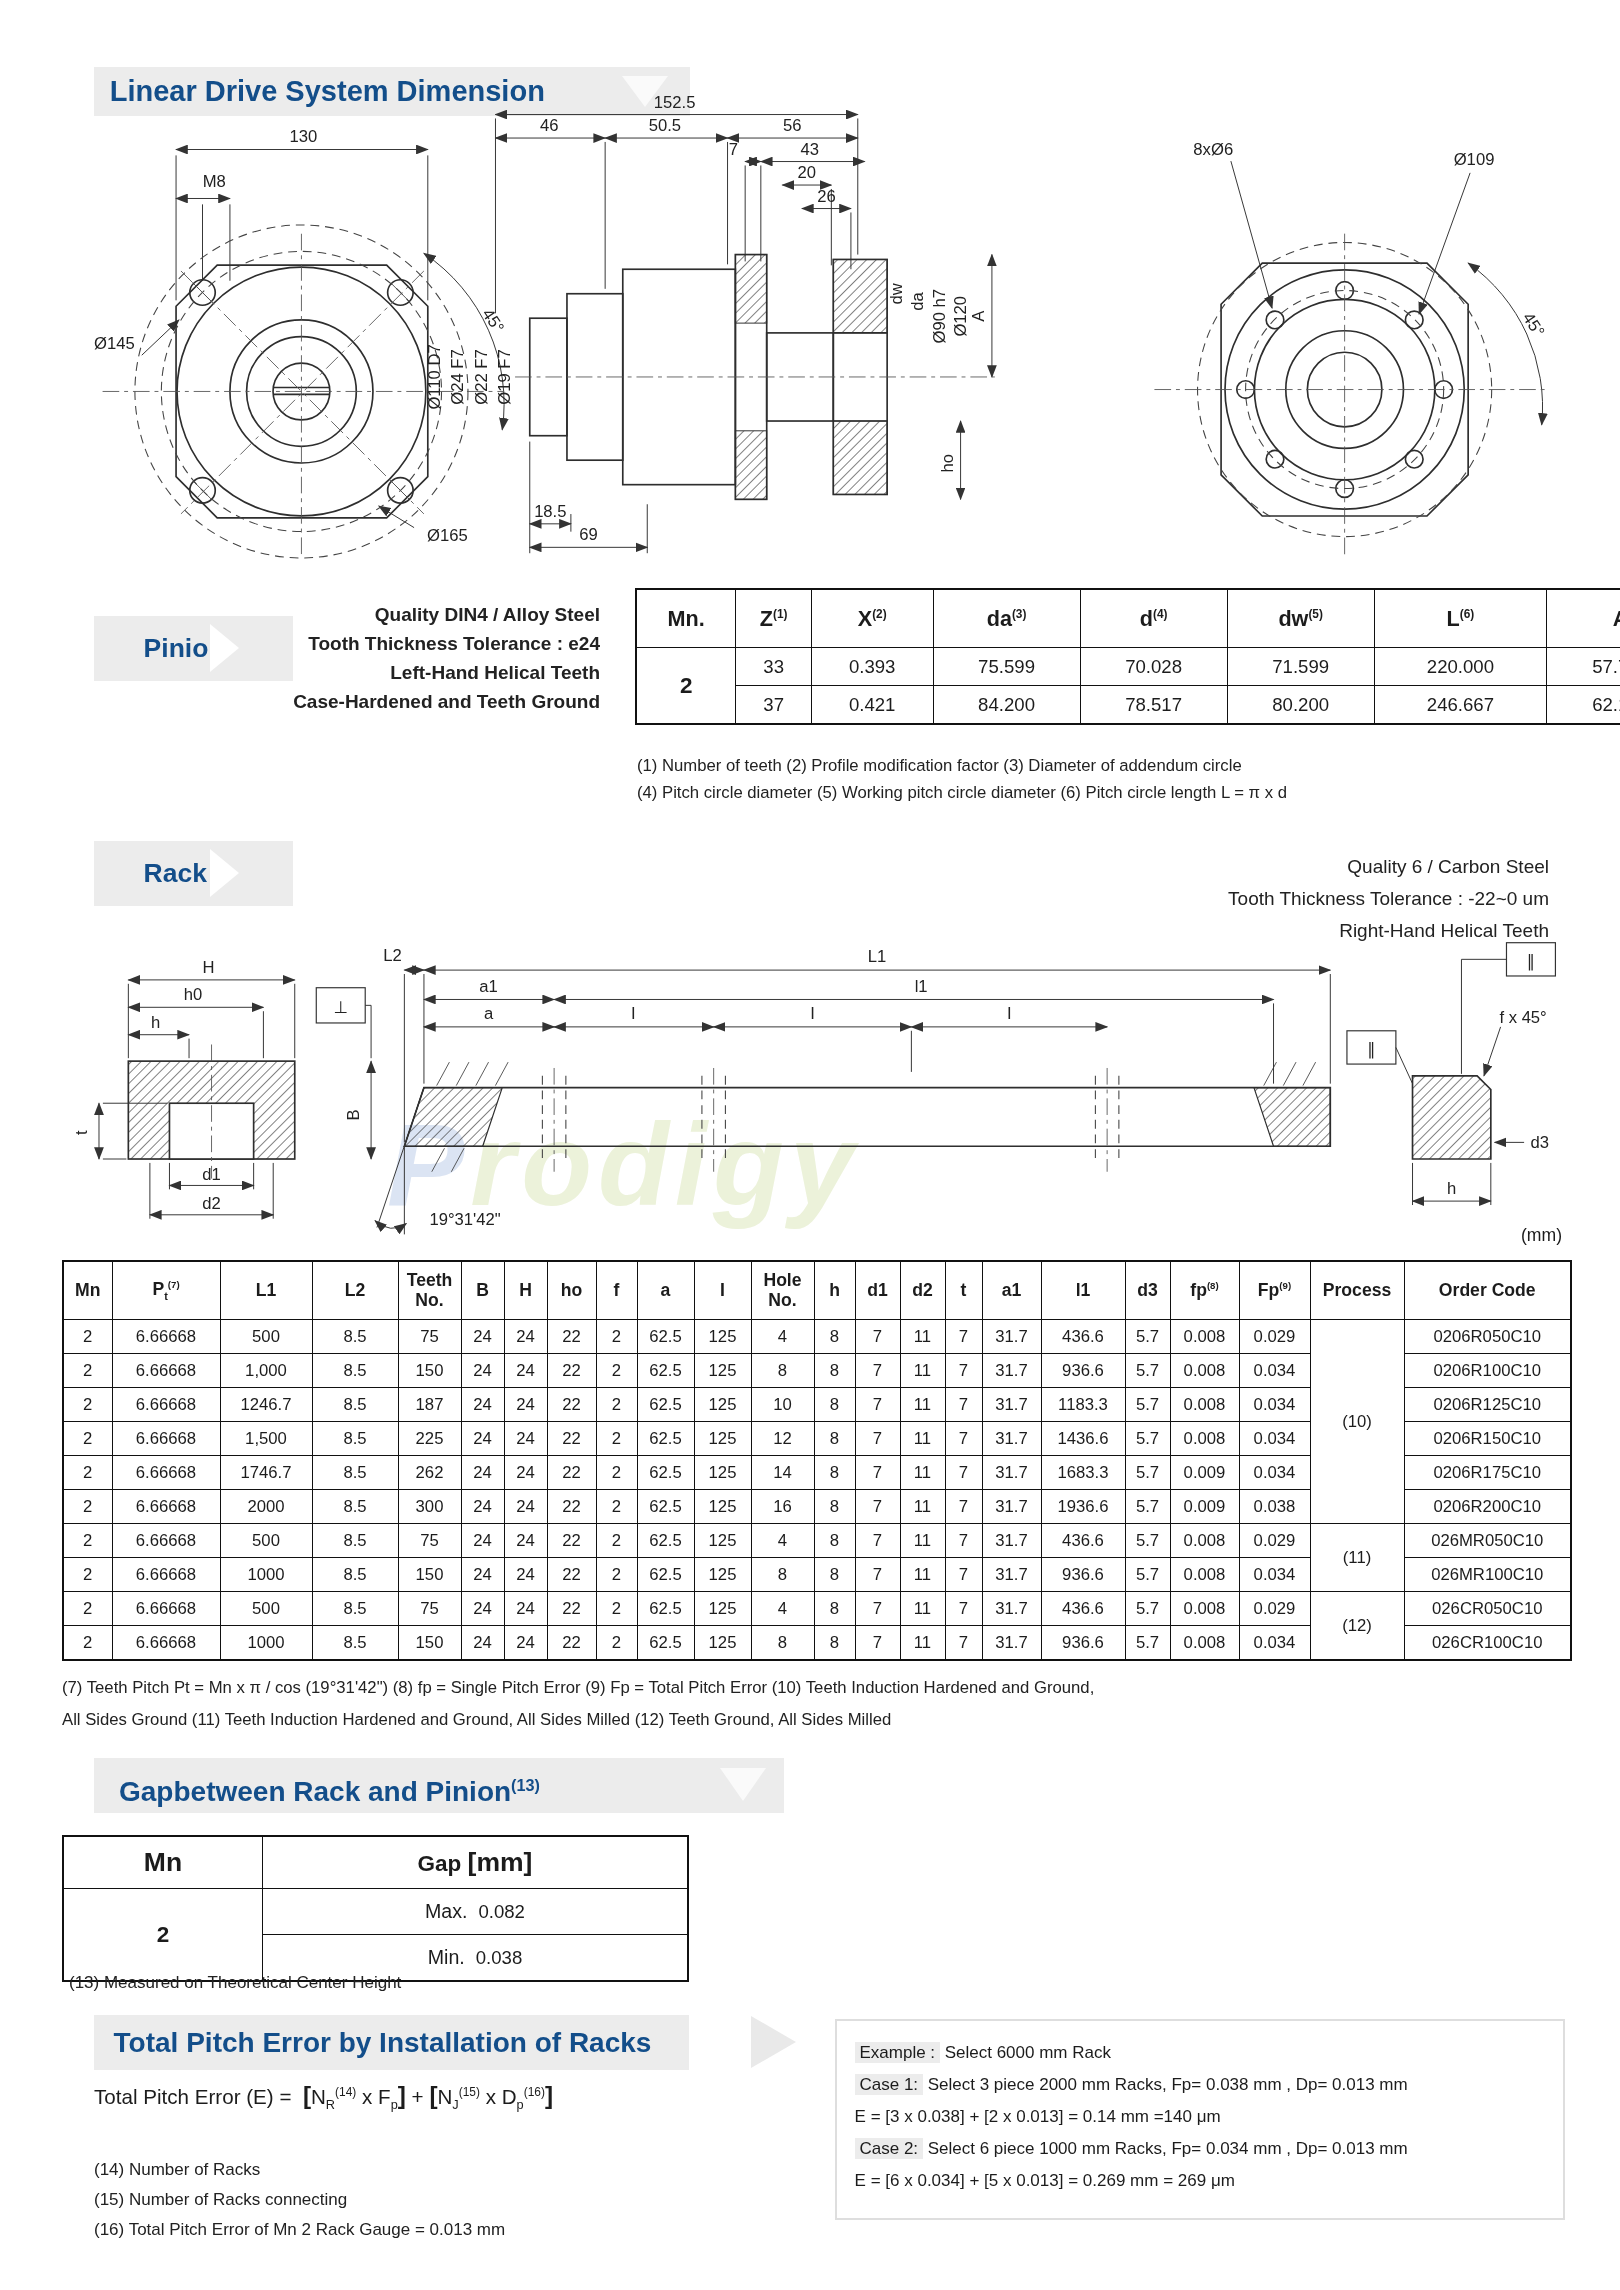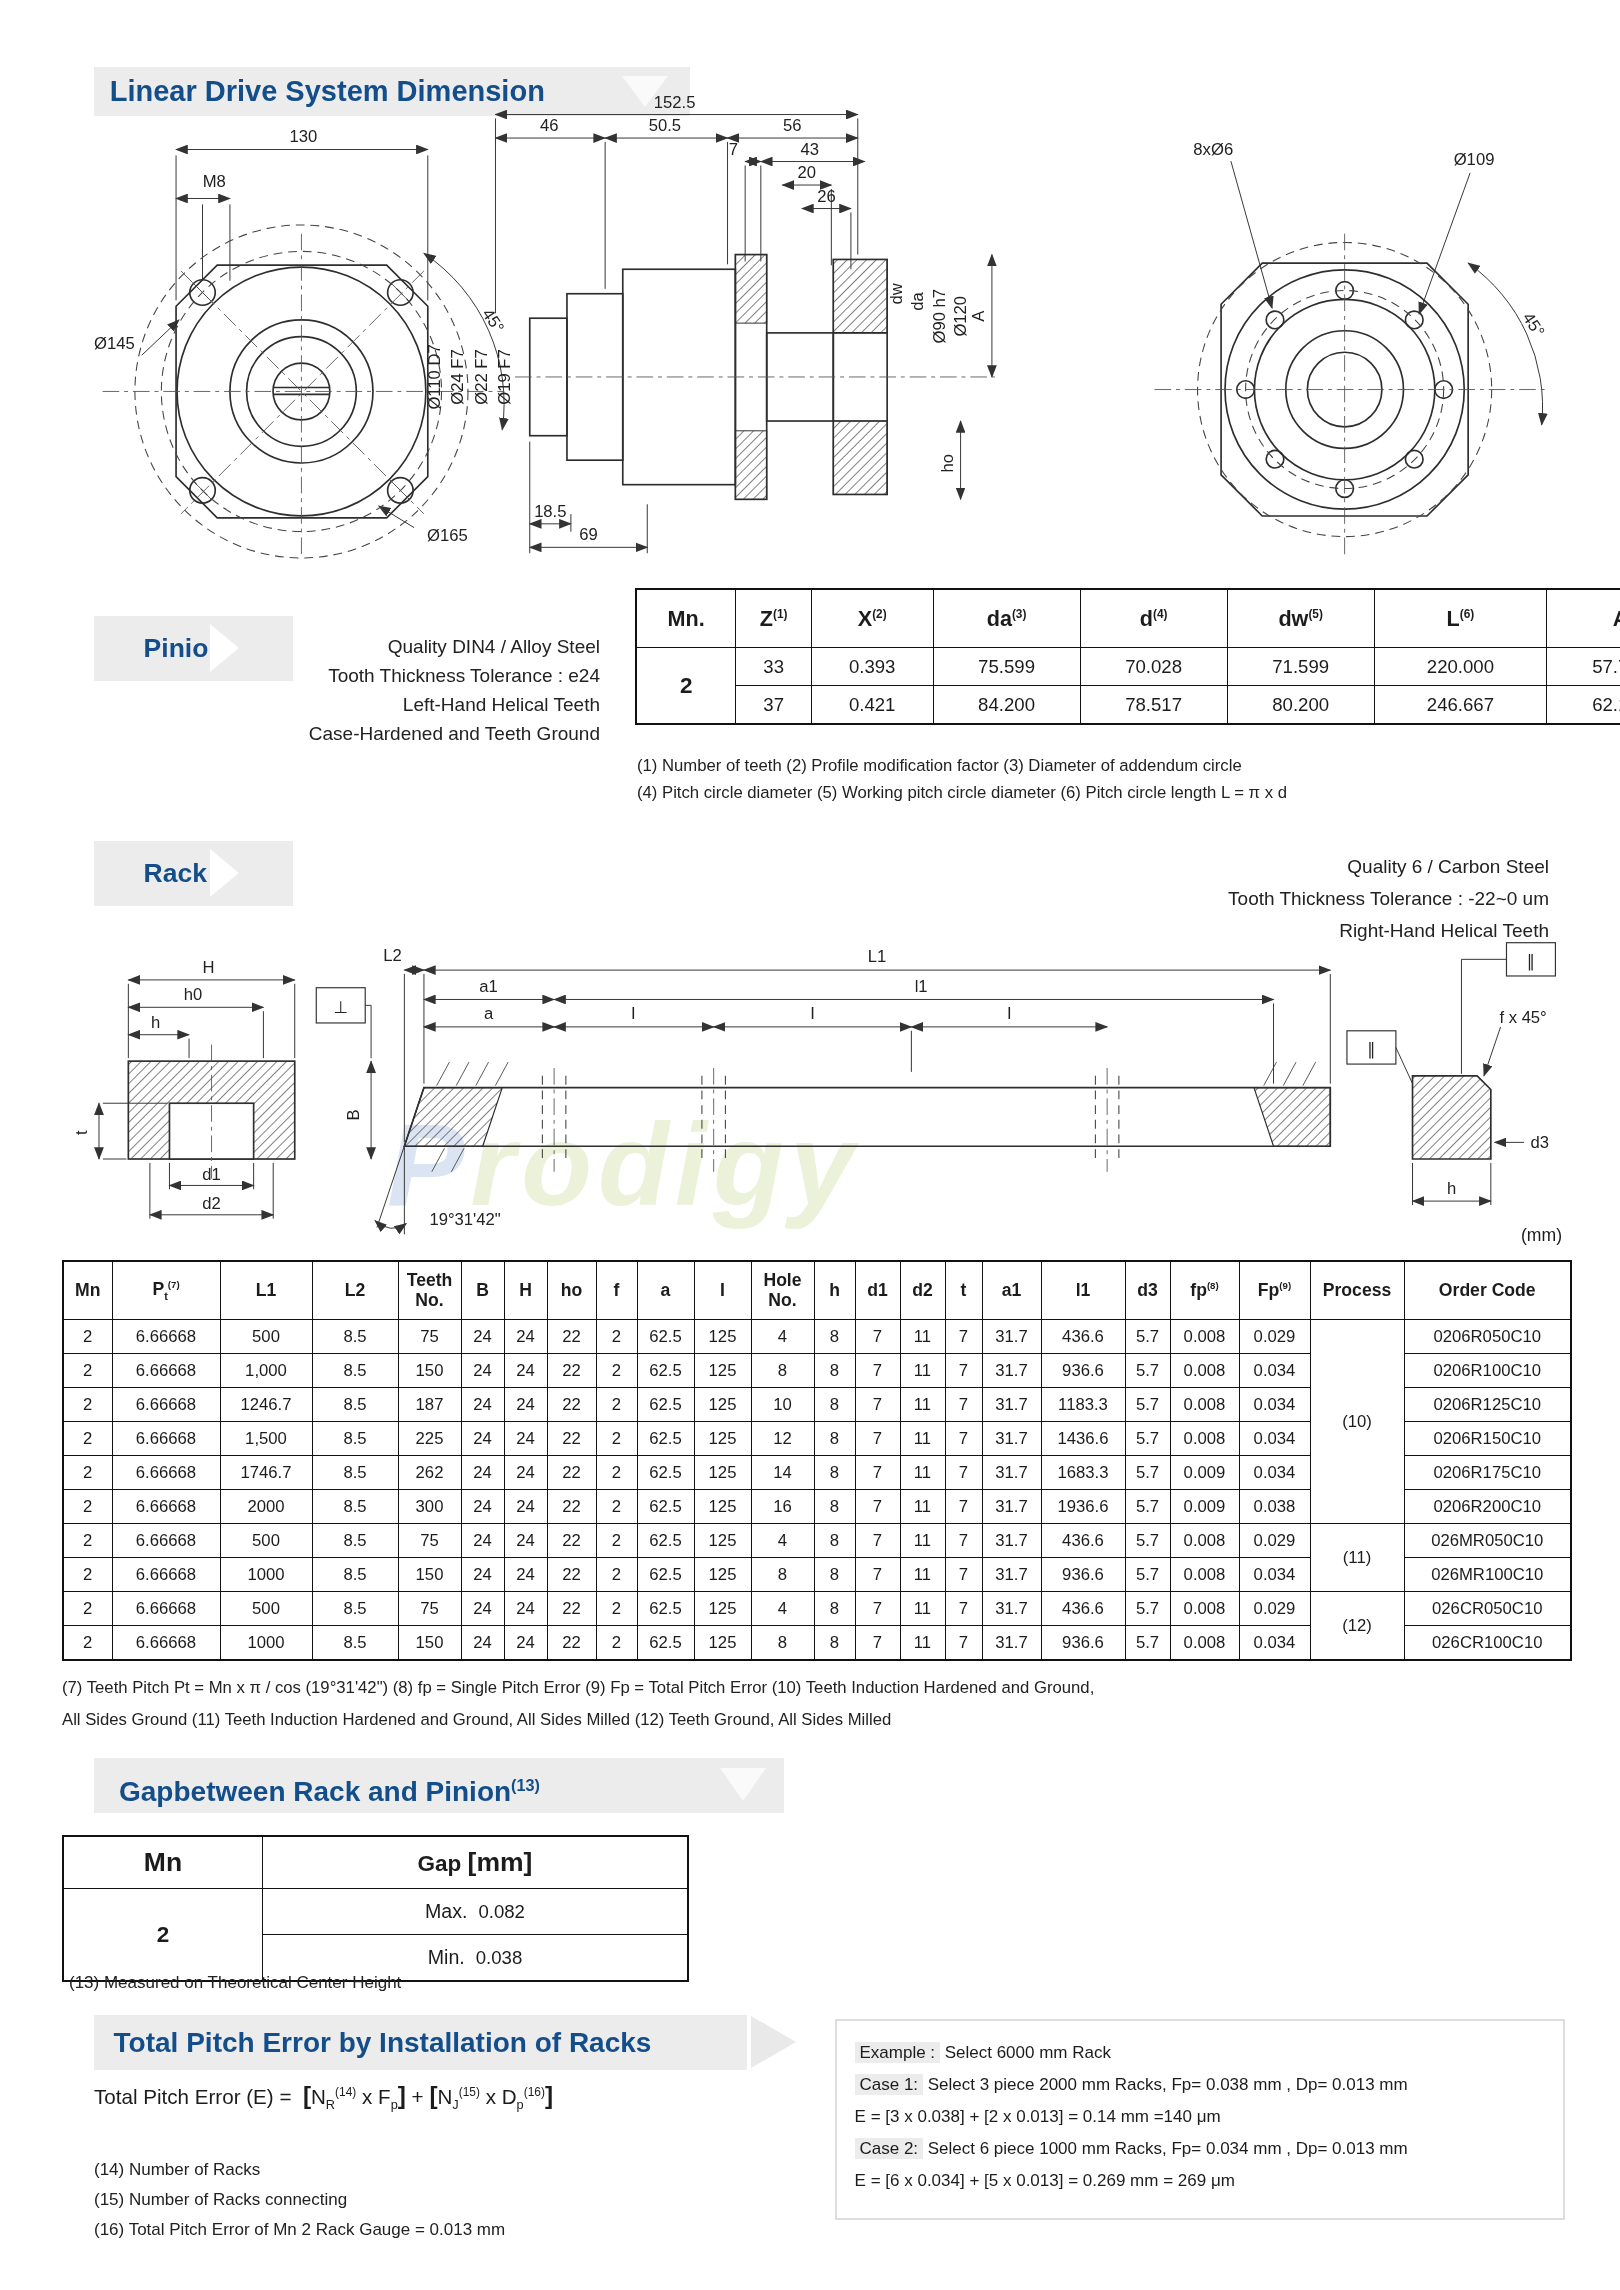--- a/index.html
+++ b/index.html
@@ -201,21 +201,21 @@
     <circle class="dsh" cx="224" cy="279" r="150"></circle>
     <circle class="dsh" cx="224" cy="279" r="101"></circle>
     <line class="cl" x1="30" y1="279" x2="430" y2="279"></line>
     <line class="cl" x1="224" y1="120" x2="224" y2="450"></line>
   </svg>
 
   <div class="sec-label" style="left:94px;top:616px;width:167px;height:65px;">
     <span class="ttl">Pinion</span>
     <span class="wtri" style="left:116px;"></span>
   </div>
-  <div class="abs right-txt" style="left:235px;top:632px;width:365px;line-height:29px;">
+  <div class="abs right-txt" style="left:235px;top:600px;width:365px;line-height:29px;font-weight:bold;">
     <div>Quality DIN4 / Alloy Steel</div>
     <div>Tooth Thickness Tolerance : e24</div>
     <div>Left-Hand Helical Teeth</div>
     <div>Case-Hardened and Teeth Ground</div>
   </div>
   <table class="abs pin-table" style="left:635px;top:588px;width:1061px;">
     <thead>
         <tr id="pinion-head-row">
           <th><span>Mn.</span></th>
           <th><span>Z</span><sup>(1)</sup></th>
@@ -692,21 +692,21 @@
       <td rowspan="2" style="font-size:22.5px;font-weight:bold;">2</td>
       <td style="height:43px;font-size:19.6px;"><span>Max.</span>&nbsp;&nbsp;<span style="font-size:18.6px;">0.082</span></td>
     </tr>
     <tr>
       <td style="height:43px;font-size:19.6px;"><span>Min.</span>&nbsp;&nbsp;<span style="font-size:18.6px;">0.038</span></td>
     </tr>
   </tbody>
     </table>
   <div class="abs fn" style="left:69px;top:1968px;font-size:17px;">(13) Measured on Theoretical Center Height</div>
 
-  <div class="bar" style="left:94px;top:2015px;width:653px;height:55px;">
+  <div class="bar" style="left:94px;top:2015px;width:595px;height:55px;">
     <span class="ttl" style="font-size:28px;line-height:55px;padding-left:19.6px;display:block;">Total Pitch Error by Installation of Racks</span>
   </div>
   <span class="tri-right" style="left:751px;top:2016px;border-left:45px solid #e9e9e9;"></span>
 
   <div class="abs formula" style="left:94px;top:2082px;">
     <span>Total Pitch Error (E) =</span>&nbsp;
     <span class="bk">[</span><span>N</span><sub>R</sub><sup>(14)</sup>
     <span>x</span>
     <span>F</span><sub>p</sub><span class="bk">]</span>
     <span>+</span>

